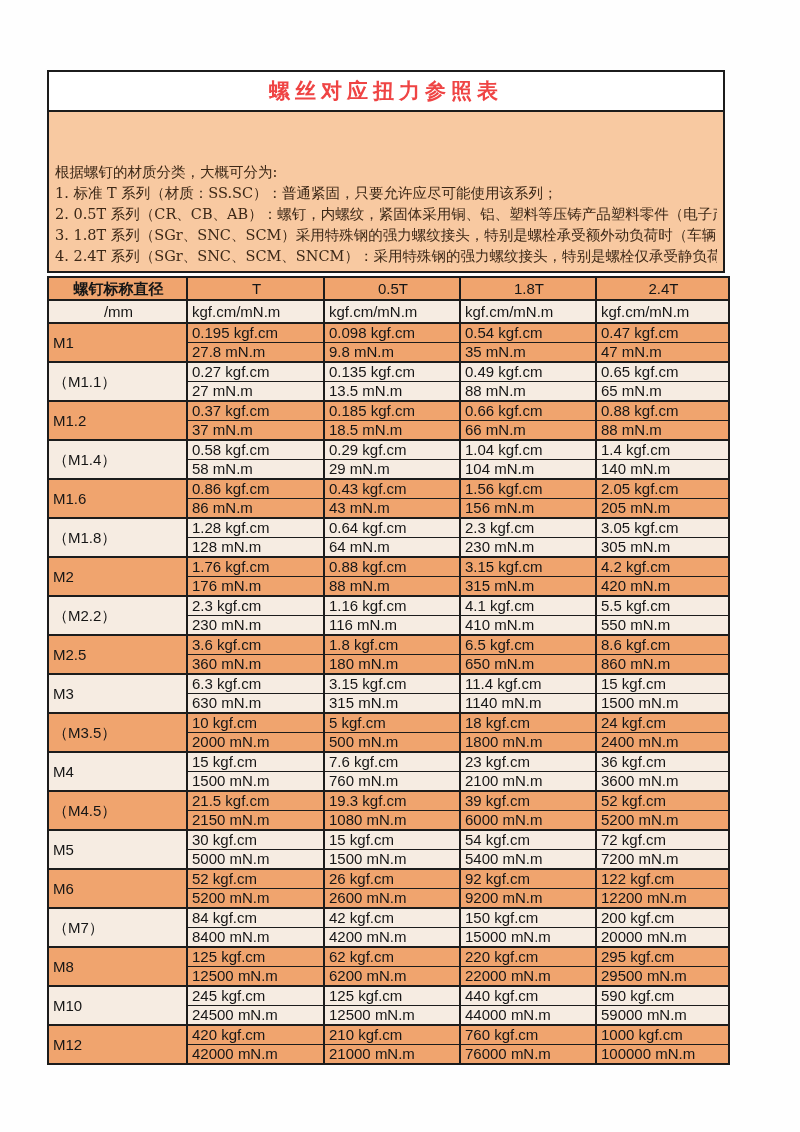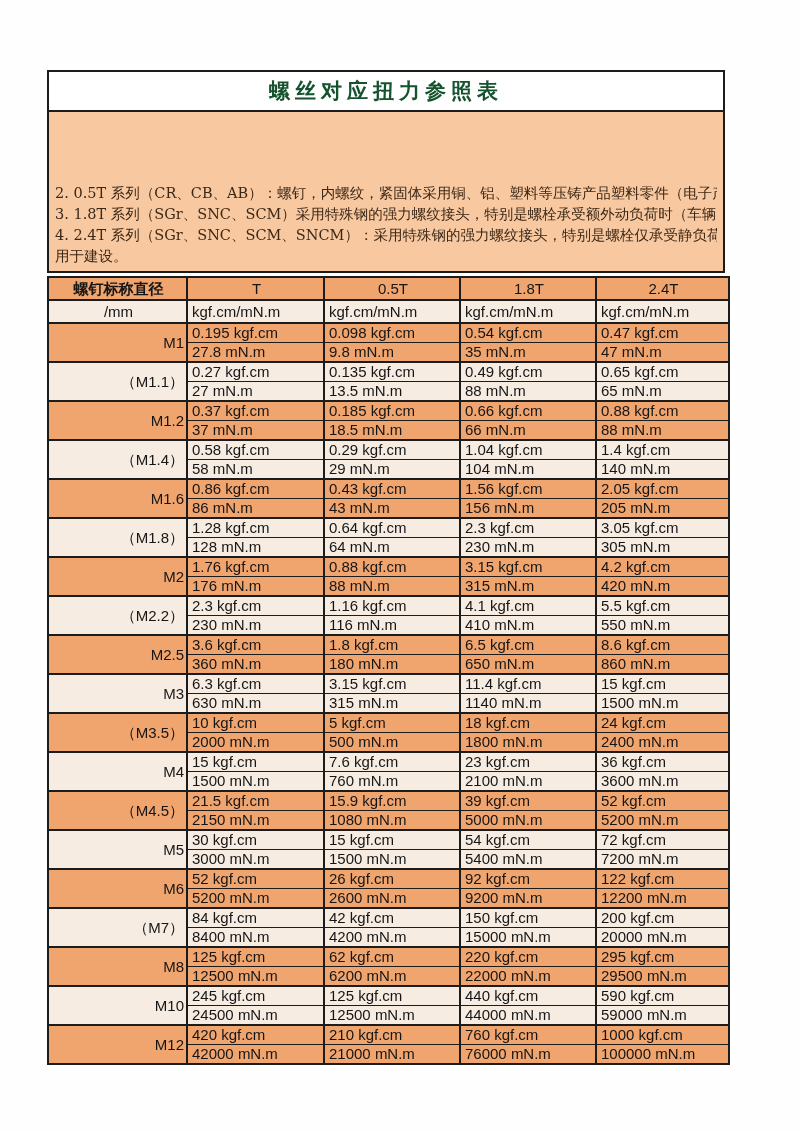--- a/index.html
+++ b/index.html
@@ -18,21 +18,21 @@
     border:2px solid #1c1c1c;
     background:#ffffff;
     height:38px;
     display:flex; align-items:center; justify-content:center;
   }
   .title-box h1 {
     margin:0;
     font-family:"DejaVu Serif", serif;
     font-size:21px; font-weight:bold;
     letter-spacing:5px;
-    color:#14532d;
+    color:#ef4444;
   }
 
   
   .intro-box {
     border:2px solid #1c1c1c;
     border-top:none;
     background:#f8c9a1;
     height:153px;
     padding:2px 6px 0 6px;
     box-sizing:content-box;
@@ -62,45 +62,46 @@
     height:18px;
     padding:0 2px 0 4px;
     line-height:18px;
     overflow:hidden; white-space:nowrap;
   }
   table.torque { border:2px solid #1c1c1c; }
   tr.group-start td, tr.header-row td, tr.header-row2 td { border-top-width:2px; }
   tr.header-row td { height:21px; text-align:center; }
   tr.header-row2 td { height:21px; }
   tr.header-row2 td.centered { text-align:center; }
-  td.size-cell, td.size-head { text-align:right; padding:0; }
+  td.size-cell, td.size-head { text-align:left; padding:0; }
   td.size-head { font-weight:bold; }
   tr.orange td { background:#f0a46e; }
   tr.cream td  { background:#f6ece2; }
   col.c0 { width:139px; }
   col.c1 { width:137px; }
   col.c2 { width:136px; }
   col.c3 { width:136px; }
   col.c4 { width:133px; }
 </style>
 </head>
 <body>
 
 <div class="page">
   <div class="content">
 
     <div class="title-box">
       <h1>螺丝对应扭力参照表</h1>
     </div>
 
     <div class="intro-box">
+      <div class="intro-line">根据螺钉的材质分类，大概可分为:</div>
+      <div class="intro-line">1.  标准 T 系列（材质：SS.SC）：普通紧固，只要允许应尽可能使用该系列；</div>
       <div class="intro-line">2.  0.5T 系列（CR、CB、AB）：螺钉，内螺纹，紧固体采用铜、铝、塑料等压铸产品塑料零件（电子产品）；</div>
       <div class="intro-line">3.  1.8T 系列（SGr、SNC、SCM）采用特殊钢的强力螺纹接头，特别是螺栓承受额外动负荷时（车辆、发动机）；</div>
       <div class="intro-line">4.  2.4T 系列（SGr、SNC、SCM、SNCM）：采用特殊钢的强力螺纹接头，特别是螺栓仅承受静负荷时（摩擦结合）</div>
-      <div class="intro-line">用于建设。</div>
     </div>
 
     <table class="torque">
       <colgroup>
         <col class="c0">
           <col class="c1">
           <col class="c2">
           <col class="c3">
           <col class="c4">
       </colgroup>
@@ -271,39 +272,39 @@
           </tr>
           <tr class="cream">
             <td class="val">1500 mN.m</td>
             <td class="val">760 mN.m</td>
             <td class="val">2100 mN.m</td>
             <td class="val">3600 mN.m</td>
           </tr>
           <tr class="orange group-start">
             <td class="size-cell" rowspan="2">（M4.5）</td>
             <td class="val">21.5 kgf.cm</td>
-            <td class="val">15.9 kgf.cm</td>
+            <td class="val">19.3 kgf.cm</td>
             <td class="val">39 kgf.cm</td>
             <td class="val">52 kgf.cm</td>
           </tr>
           <tr class="orange">
             <td class="val">2150 mN.m</td>
             <td class="val">1080 mN.m</td>
-            <td class="val">5000 mN.m</td>
+            <td class="val">6000 mN.m</td>
             <td class="val">5200 mN.m</td>
           </tr>
           <tr class="cream group-start">
             <td class="size-cell" rowspan="2">M5</td>
             <td class="val">30 kgf.cm</td>
             <td class="val">15 kgf.cm</td>
             <td class="val">54 kgf.cm</td>
             <td class="val">72 kgf.cm</td>
           </tr>
           <tr class="cream">
-            <td class="val">3000 mN.m</td>
+            <td class="val">5000 mN.m</td>
             <td class="val">1500 mN.m</td>
             <td class="val">5400 mN.m</td>
             <td class="val">7200 mN.m</td>
           </tr>
           <tr class="orange group-start">
             <td class="size-cell" rowspan="2">M6</td>
             <td class="val">52 kgf.cm</td>
             <td class="val">26 kgf.cm</td>
             <td class="val">92 kgf.cm</td>
             <td class="val">122 kgf.cm</td>

